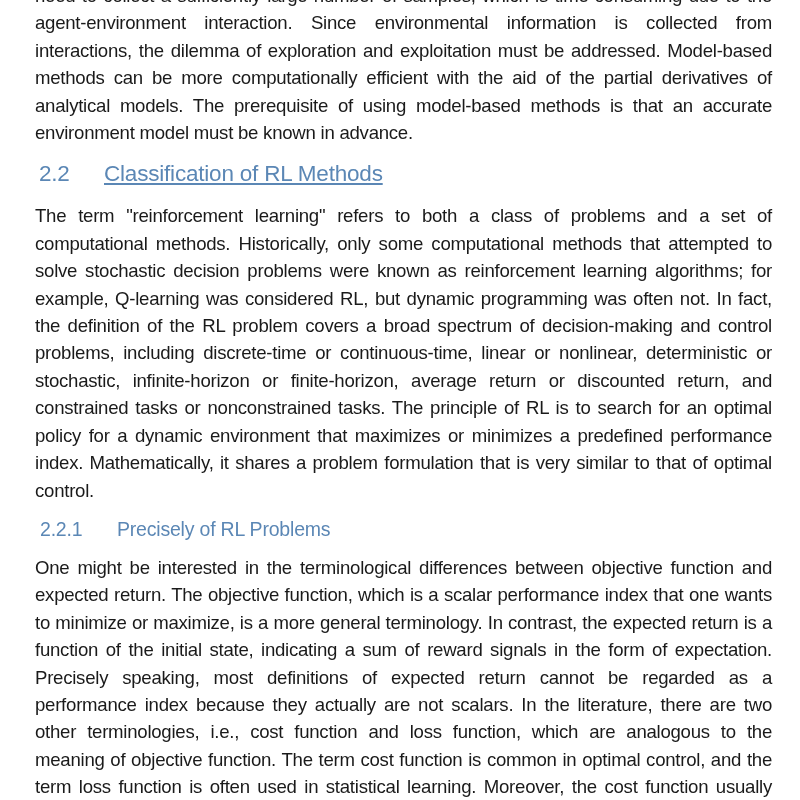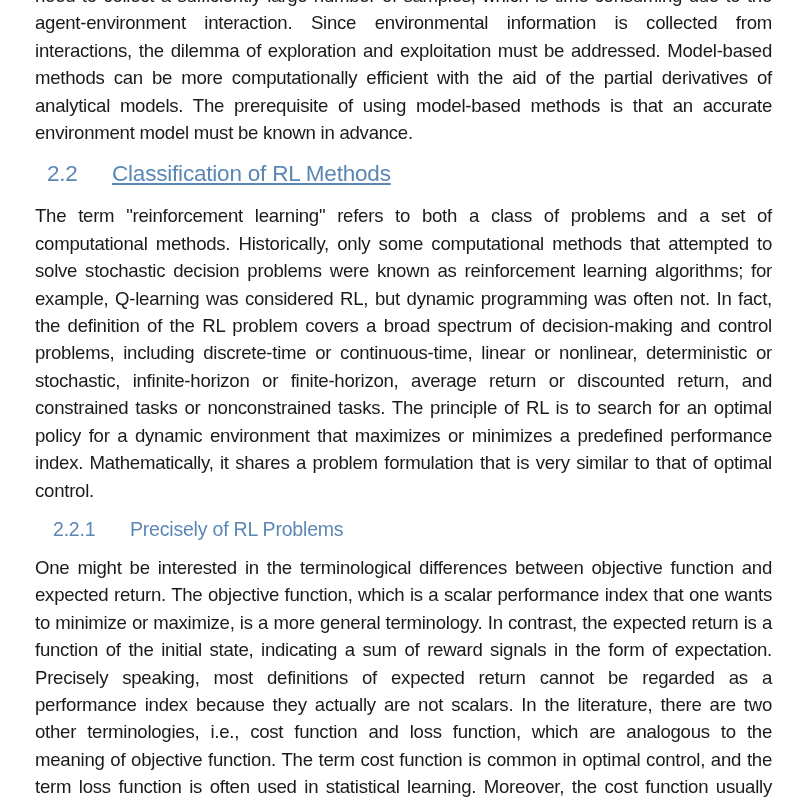--- a/index.html
+++ b/index.html
@@ -51,42 +51,42 @@
   
   .h2 {
     display: flex;
     align-items: baseline;
     color: #5b87b5;
     font-family: "Liberation Sans", sans-serif;
     font-size: 22.5px;
     line-height: 30px;
     letter-spacing: -0.2px;
     font-weight: 400;
-    margin: 13px 0 13px 12px;
+    margin: 13px 0 13px 4px;
   }
   .h2 .num {
     width: 65px;
     flex: 0 0 65px;
   }
   .h2 .title {
     flex: 1 1 auto;
     text-decoration: underline;
   }
 
   
   .h3 {
     display: flex;
     align-items: flex-end;
     color: #5b87b5;
     font-family: "Liberation Sans", sans-serif;
     font-size: 19.5px;
     line-height: 27px;
     letter-spacing: -0.2px;
     font-weight: 400;
-    margin: 12px 0 11px 18px;
+    margin: 12px 0 11px 5px;
   }
   .h3 .num {
     width: 77px;
     flex: 0 0 77px;
   }
   .h3 .title {
     flex: 1 1 auto;
   }
 
   

